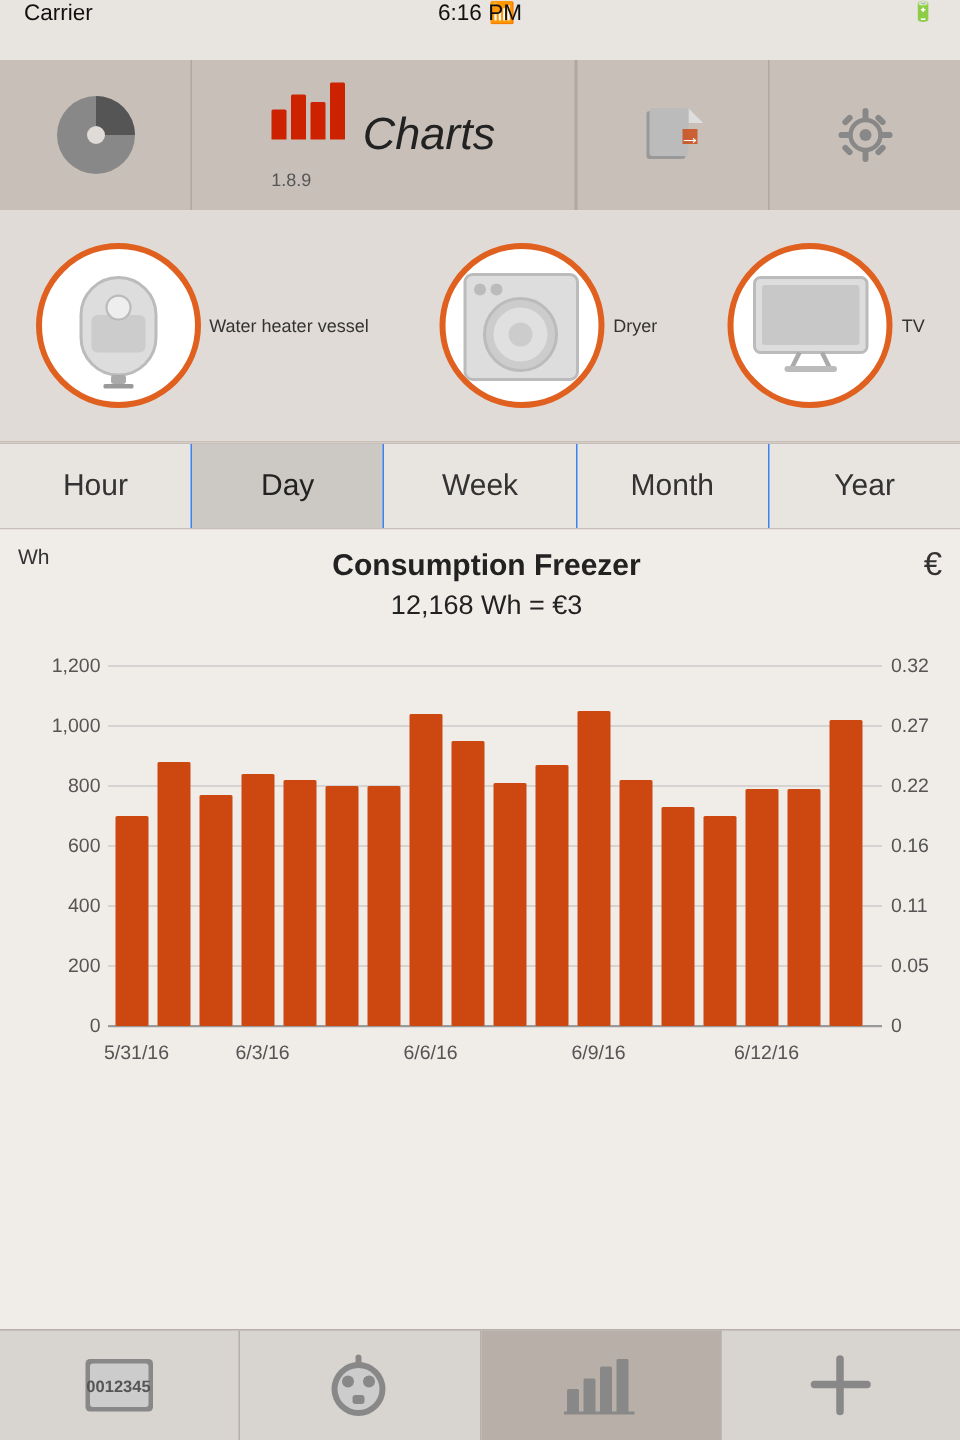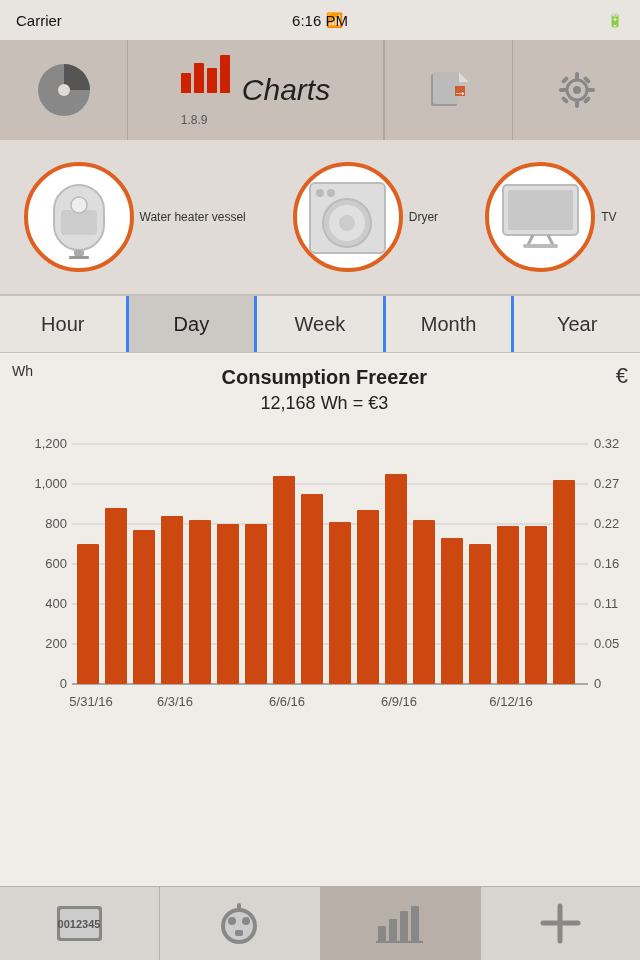--- a/index.html
+++ b/index.html
@@ -10,21 +10,20 @@
       background: #f0ece8;
       overflow: hidden;
       position: relative;
     }
 
     
     .status-bar {
       background: #e8e4e0;
       height: 40px;
       display: flex;
-      align-items: center;
       justify-content: space-between;
       padding: 0 16px;
       font-size: 15px;
       font-weight: 500;
       color: #111;
     }
 
     
     .top-nav {
       background: #c8c0b8;
@@ -143,21 +142,21 @@
     .tab-item {
       flex: 1;
       height: 56px;
       display: flex;
       align-items: center;
       justify-content: center;
       font-size: 20px;
       font-weight: 500;
       color: #333;
       cursor: pointer;
-      border-right: 3px solid #3b82f6;
+      border-right: 1px solid #3b82f6;
     }
     .tab-item:last-child { border-right: none; }
     .tab-item.active {
       background: #ccc9c5;
       color: #222;
     }
 
     
     .chart-area {
       background: #f0ece8;

